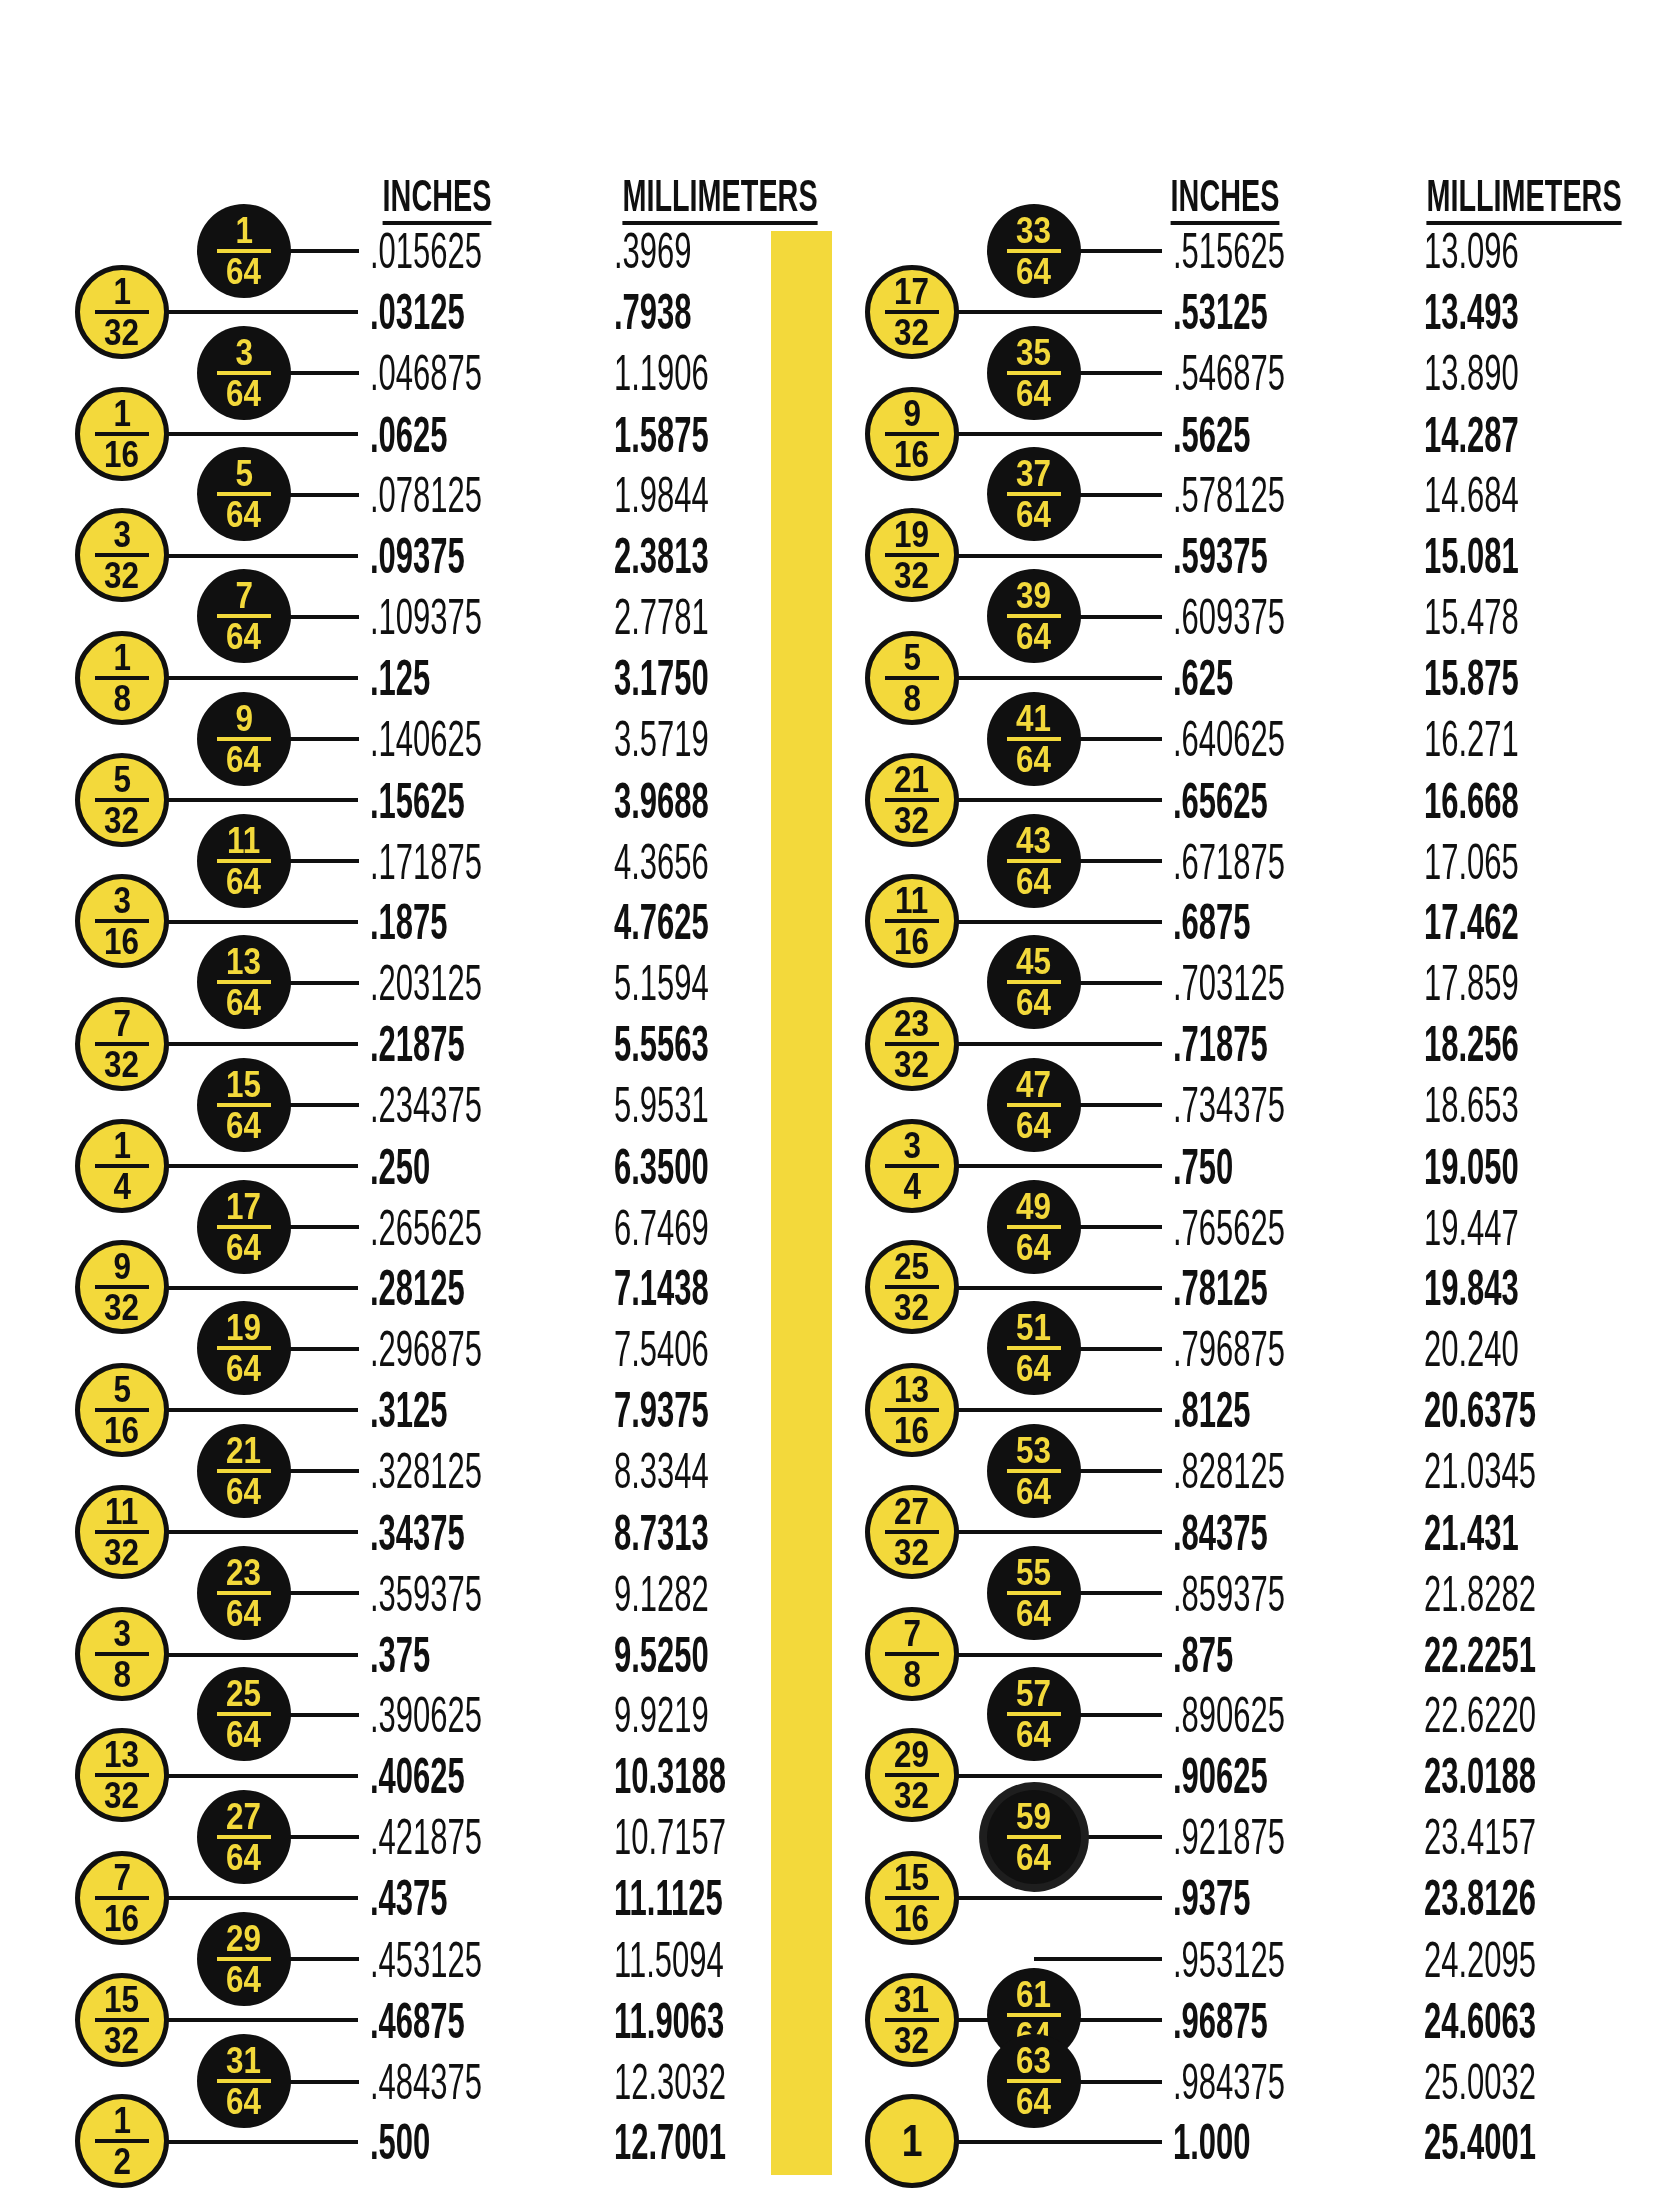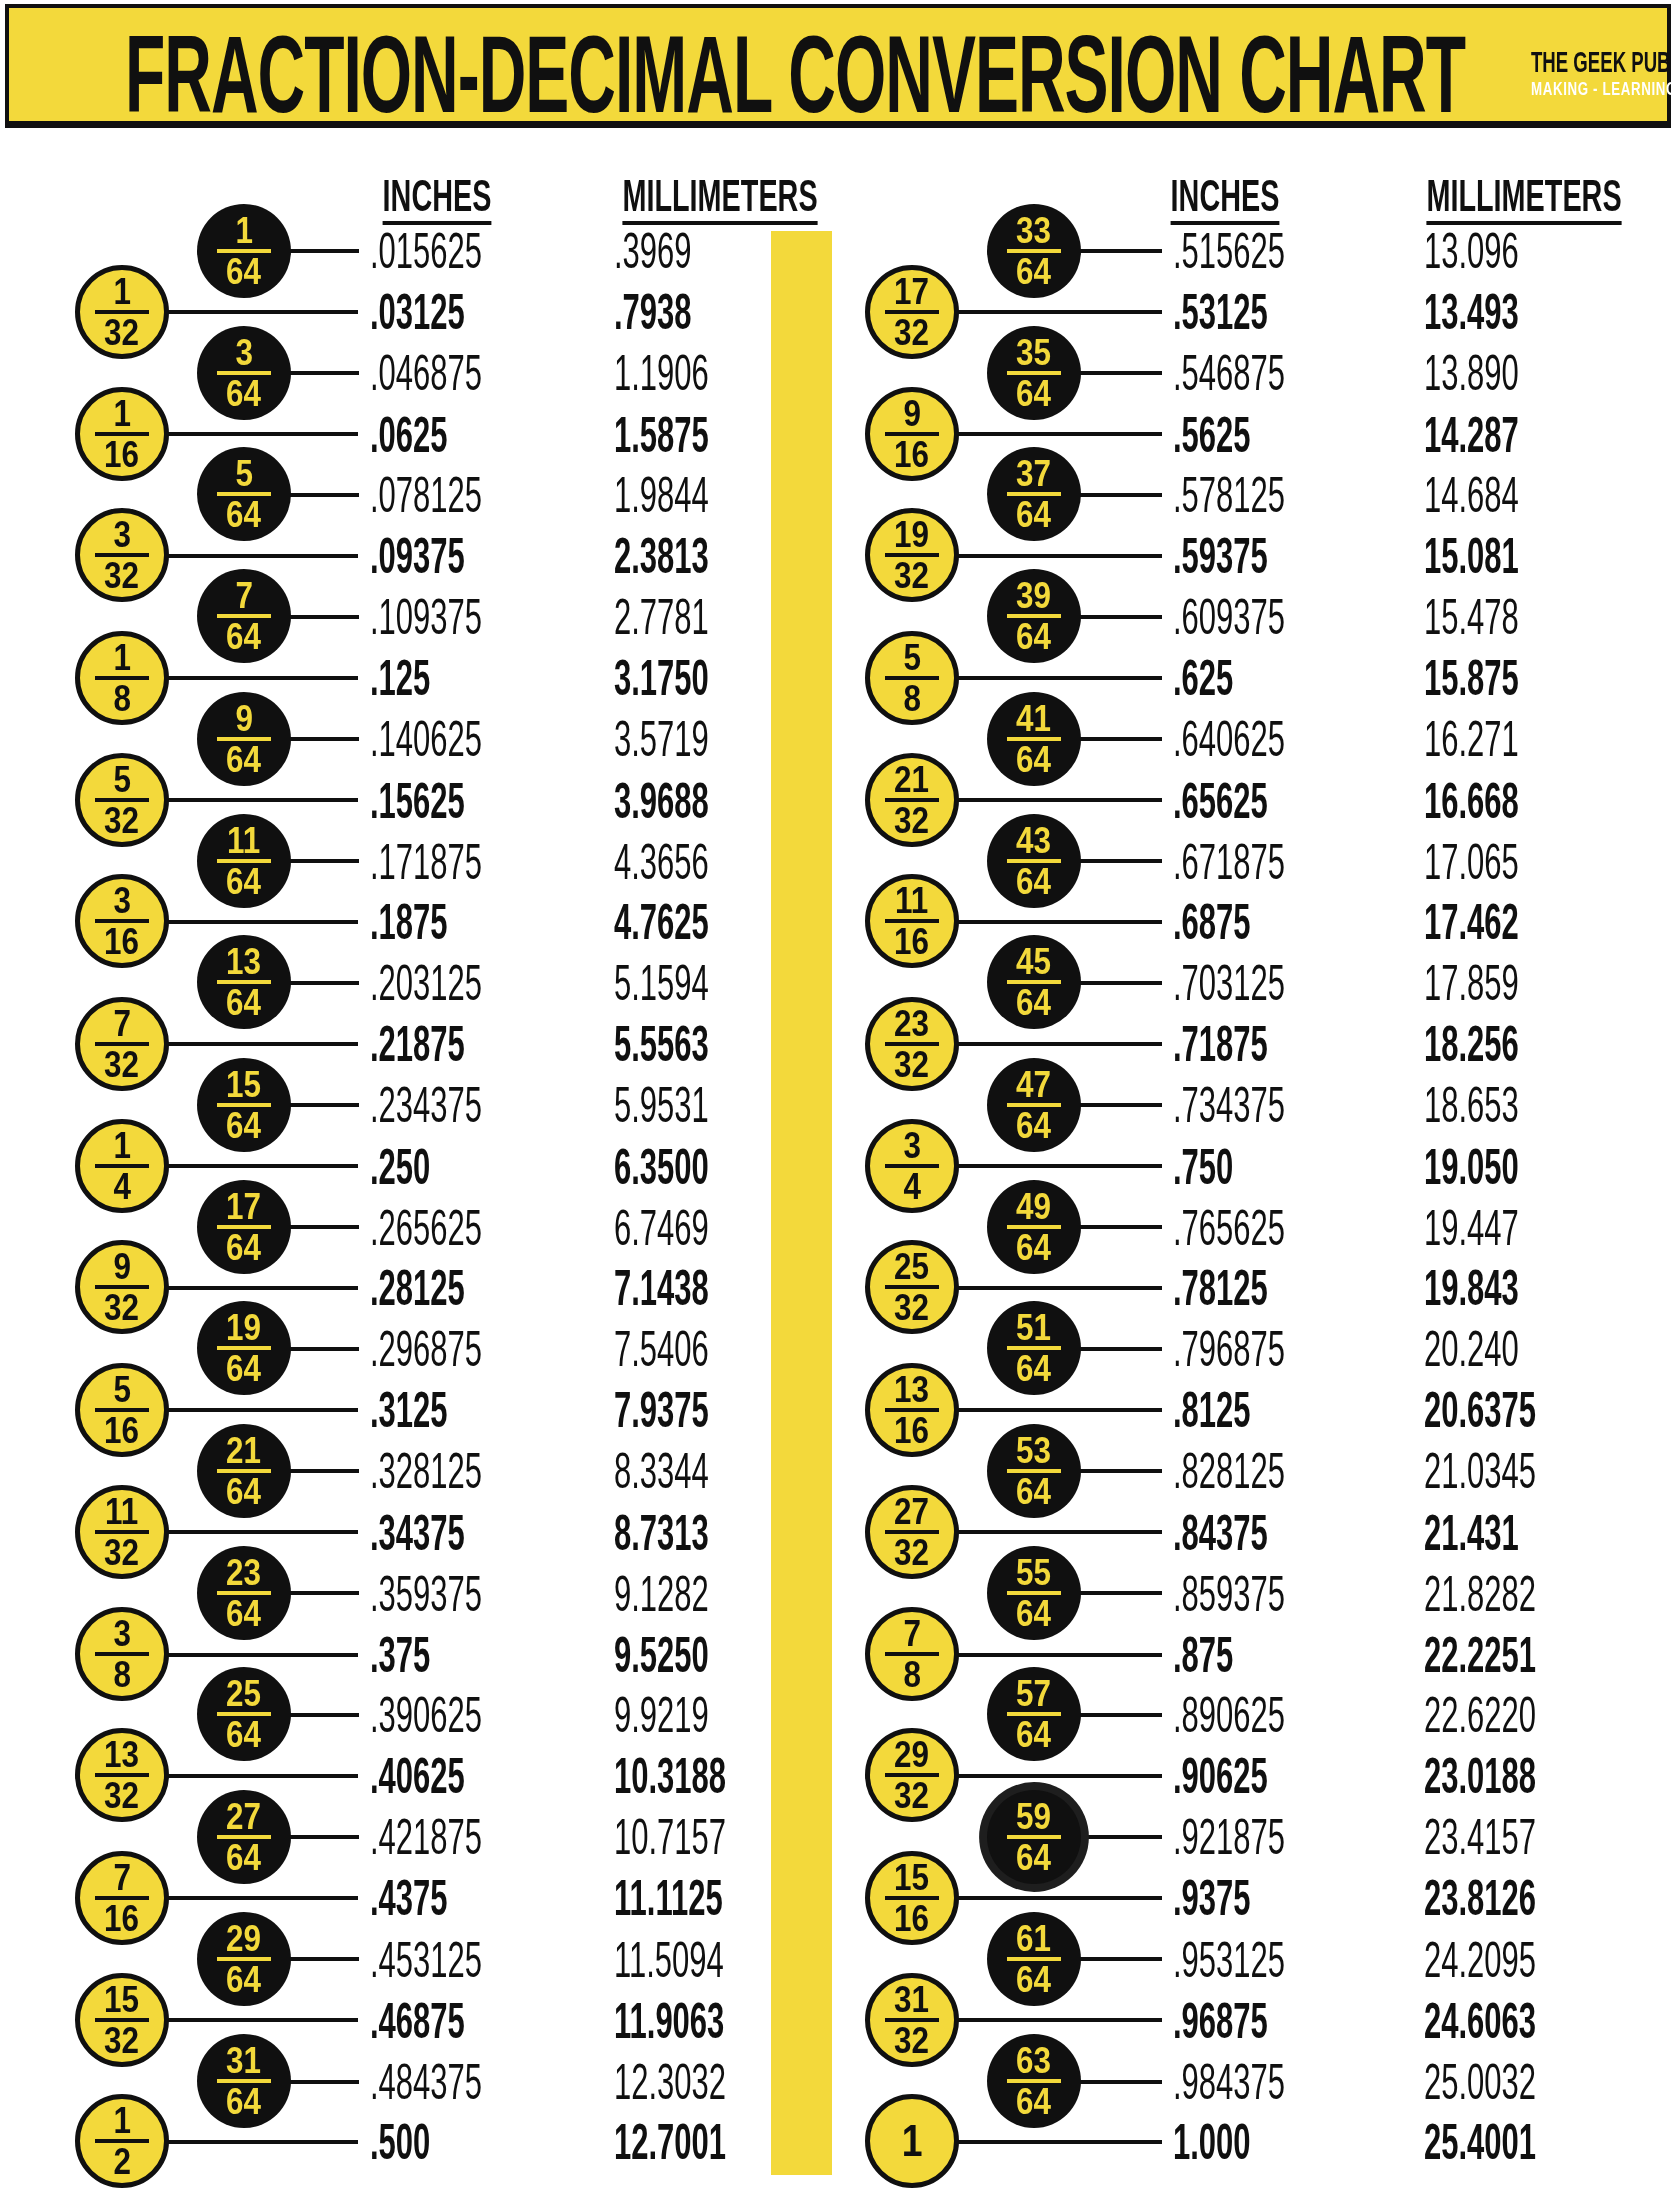--- a/index.html
+++ b/index.html
@@ -45,27 +45,20 @@
 
   
   .val { position:absolute; font-size:50px; line-height:51px; font-weight:400; color:var(--ink);
          white-space:nowrap; transform:scaleX(0.62); transform-origin:left center; z-index:3; }
   .val.bold { font-weight:700; }
 </style>
 </head>
 <body>
 
 <div class="page">
-  <div class="banner">
-    <div class="title">FRACTION-DECIMAL CONVERSION CHART</div>
-    <div class="logo">
-      <div class="logo-1">THE GEEK PUB</div>
-      <div class="logo-2">MAKING - LEARNING</div>
-    </div>
-  </div>
 
   <div class="divider"></div>
 
   <div id="rows-layer">
       <div class="col-header" style="left: 437px; top: 173px; position: absolute;">INCHES</div>
       <div class="col-header" style="left: 720px; top: 173px; position: absolute;">MILLIMETERS</div>
       <div class="conn" style="left: 245px; top: 249px; width: 114px;"></div>
       <div class="circle black" style="left: 197px; top: 204px;">
         <div class="frac-num">1</div>
         <div class="frac-bar"></div>
@@ -541,21 +534,21 @@
       <div class="val" style="left: 1424px; top: 1812px;">23.4157</div>
       <div class="conn" style="left: 912px; top: 1896px; width: 250px;"></div>
       <div class="circle yellow" style="left: 865px; top: 1851px;">
         <div class="frac-num">15</div>
         <div class="frac-bar"></div>
         <div class="frac-den">16</div>
       </div>
       <div class="val bold" style="left: 1173px; top: 1873px;">.9375</div>
       <div class="val bold" style="left: 1424px; top: 1873px;">23.8126</div>
       <div class="conn" style="left: 1034px; top: 1957px; width: 128px;"></div>
-      <div class="circle black" style="left: 987px; top: 1912px;">
+      <div class="circle black" style="left: 987px; top: 1968px;">
         <div class="frac-num">61</div>
         <div class="frac-bar"></div>
         <div class="frac-den">64</div>
       </div>
       <div class="val" style="left: 1173px; top: 1935px;">.953125</div>
       <div class="val" style="left: 1424px; top: 1935px;">24.2095</div>
       <div class="conn" style="left: 912px; top: 2018px; width: 250px;"></div>
       <div class="circle yellow" style="left: 865px; top: 1973px;">
         <div class="frac-num">31</div>
         <div class="frac-bar"></div>

